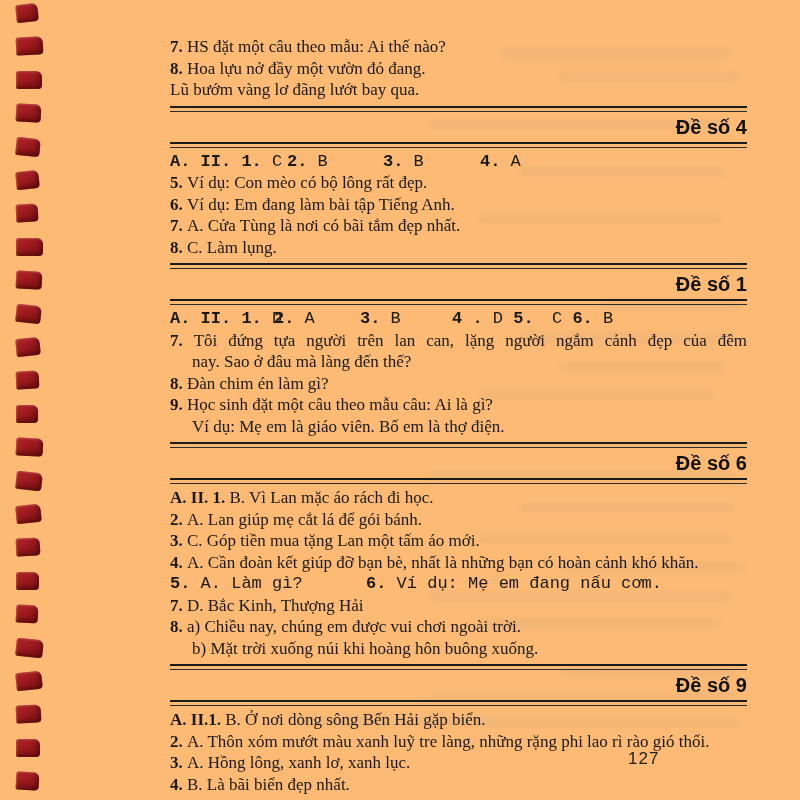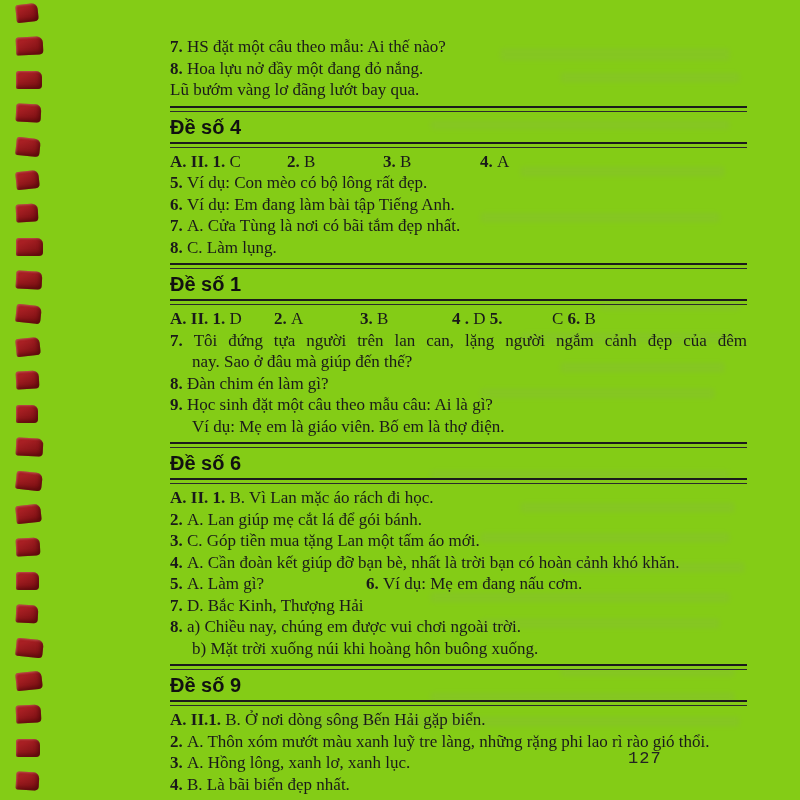--- a/index.html
+++ b/index.html
@@ -1,21 +1,21 @@
 <!DOCTYPE html>
 <html><head>
 <meta charset="utf-8">
 <style>
   html,body{margin:0;padding:0;}
   body{
     width:800px;height:800px;position:relative;overflow:hidden;
     background:#ffffff;color:#1a1a1a;
     font-family:"Liberation Serif", serif;
   }
-  .page{position:absolute;inset:0;background:#84cc16;}
+  .page{position:absolute;inset:0;background:#fdba74;}
 
   
   #edge{position:absolute;left:0;top:0;width:60px;height:800px;}
   .mark{
     position:absolute;left:16px;width:25px;height:21px;
     border-radius:3px 6px 4px 2px;
     box-shadow:inset -2px -2px 4px rgba(60,5,6,.55), inset 1px 1px 2px rgba(255,180,170,.35);
   }
 
   
@@ -23,37 +23,37 @@
 
   
   #content{position:absolute;left:170px;top:36px;width:577px;}
   .row{
     font-size:17px;line-height:21.5px;
     padding-left:22px;text-indent:-22px;
     white-space:normal;
   }
   .row.indent{text-indent:0;}
   .row.stretch{text-align:justify;text-align-last:justify;}
-  .cols{display:flex;padding-left:0;text-indent:0;}
+  .cols{display:flex;padding-left:0;text-indent:0;font-family:Liberation Mono, monospace;}
   .col{flex:0 0 auto;white-space:nowrap;}
   .col:last-child{flex:0 1 auto;}
   .b{font-weight:bold;}
   .u{text-underline-offset:2px;}
 
   .sect-head{margin:5px 0 3px 0;}
   .rule{height:3px;border-top:2px solid #1b1b1b;border-bottom:1px solid #2b2b2b;}
   .section-title{
     font-family:"Liberation Sans", sans-serif;
-    font-size:20px;font-weight:bold;text-align:left;
+    font-size:20px;font-weight:bold;text-align:right;
     line-height:24px;margin:3px 0;color:#111;
   }
 
   .page-number{
     position:absolute;left:628px;top:749px;
-    font-family:Liberation Mono, monospace;
+    font-family:Liberation Sans, sans-serif;
     font-size:17px;color:#222;letter-spacing:1px;
   }
 </style>
 </head>
 <body>
 
 <div class="page">
   <div id="edge">
       <div class="mark" style="top: 4px; height: 18px; width: 22px; transform: rotate(-6deg); background: linear-gradient(155deg, rgb(168, 31, 35) 25%, rgb(124, 16, 19) 85%);"></div>
       <div class="mark" style="top: 37.4px; height: 18px; width: 27px; transform: rotate(-3deg); background: linear-gradient(155deg, rgb(168, 31, 35) 25%, rgb(124, 16, 19) 85%);"></div>
@@ -95,21 +95,21 @@
       <div class="smudge" style="left: 480px; top: 532px; width: 250px; height: 11px;"></div>
       <div class="smudge" style="left: 560px; top: 562px; width: 185px; height: 11px;"></div>
       <div class="smudge" style="left: 430px; top: 592px; width: 300px; height: 11px;"></div>
       <div class="smudge" style="left: 480px; top: 618px; width: 240px; height: 11px;"></div>
       <div class="smudge" style="left: 560px; top: 666px; width: 175px; height: 11px;"></div>
       <div class="smudge" style="left: 430px; top: 692px; width: 305px; height: 11px;"></div>
       <div class="smudge" style="left: 300px; top: 716px; width: 440px; height: 11px;"></div>
     </div>
   <div id="content">
       <div class="row"><span class="b">7. </span><span>HS đặt một câu theo mẫu: Ai thế nào?</span></div>
-      <div class="row"><span class="b">8. </span><span>Hoa lựu nở đầy một đang đỏ nắng.</span></div>
+      <div class="row"><span class="b">8. </span><span>Hoa lựu nở đầy một vườn đỏ đang.</span></div>
       <div class="row"><span>Lũ bướm vàng lơ đãng lướt bay qua.</span></div>
       <div class="sect-head">
         <div class="rule"></div>
         <div class="section-title">Đề số 4</div>
         <div class="rule"></div>
       </div>
       <div class="row cols">
         <span class="col" style="width: 104px;"><span class="b">A. II. 1. </span><span>C</span></span>
         <span class="col" style="width: 96px; margin-left: 13px;"><span class="b">2. </span><span>B</span></span>
         <span class="col" style="width: 97px;"><span class="b">3. </span><span>B</span></span>
@@ -125,33 +125,33 @@
         <div class="rule"></div>
       </div>
       <div class="row cols">
         <span class="col" style="width: 104px;"><span class="b">A. II. 1. </span><span>D</span></span>
         <span class="col" style="width: 86px;"><span class="b">2. </span><span>A</span></span>
         <span class="col" style="width: 92px;"><span class="b">3. </span><span>B</span></span>
         <span class="col" style="width: 100px;"><span class="b">4 . </span><span>D </span><span class="b">5.</span></span>
         <span class="col"><span>C </span><span class="b">6. </span><span>B</span></span>
       </div>
       <div class="row stretch"><span class="b">7. </span><span>Tôi đứng tựa người trên lan can, lặng người ngắm cảnh đẹp của đêm</span></div>
-      <div class="row indent"><span>nay. Sao ở đâu mà giúp đến thế?</span></div>
+      <div class="row indent"><span>nay. Sao ở đâu mà làng đến thế?</span></div>
       <div class="row"><span class="b">8. </span><span>Đàn chim én làm gì?</span></div>
       <div class="row"><span class="b">9. </span><span>Học sinh đặt một câu theo mẫu câu: Ai là gì?</span></div>
       <div class="row indent"><span>Ví dụ: Mẹ em là giáo viên. Bố em là thợ điện.</span></div>
       <div class="sect-head">
         <div class="rule"></div>
         <div class="section-title">Đề số 6</div>
         <div class="rule"></div>
       </div>
       <div class="row"><span class="b">A. II. 1. </span><span>B. Vì Lan mặc áo rách đi học.</span></div>
       <div class="row"><span class="b">2. </span><span>A. Lan giúp mẹ cắt lá để gói bánh.</span></div>
       <div class="row"><span class="b">3. </span><span>C. Góp tiền mua tặng Lan một tấm áo mới.</span></div>
-      <div class="row"><span class="b">4. </span><span>A. Cần đoàn kết giúp đỡ bạn bè, nhất là trời bạn có hoàn cảnh khó khăn.</span></div>
+      <div class="row"><span class="b">4. </span><span>A. Cần đoàn kết giúp đỡ bạn bè, nhất là những bạn có hoàn cảnh khó khăn.</span></div>
       <div class="row cols">
         <span class="col" style="width: 196px;"><span class="b">5. </span><span>A. Làm gì?</span></span>
         <span class="col"><span class="b">6. </span><span>Ví dụ: Mẹ em đang nấu cơm.</span></span>
       </div>
       <div class="row"><span class="b">7. </span><span>D. Bắc Kinh, Thượng Hải</span></div>
       <div class="row"><span class="b">8. </span><span>a) </span><span class="u">Chiều nay,</span><span> chúng em được vui chơi ngoài trời.</span></div>
       <div class="row indent"><span>b) Mặt trời xuống núi </span><span class="u">khi hoàng hôn buông xuống.</span></div>
       <div class="sect-head">
         <div class="rule"></div>
         <div class="section-title">Đề số 9</div>

